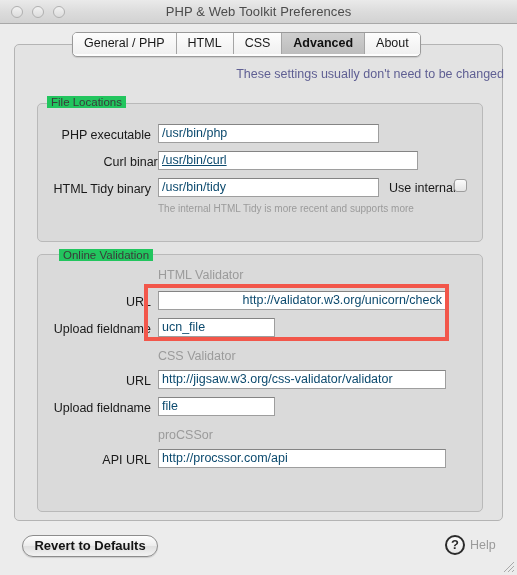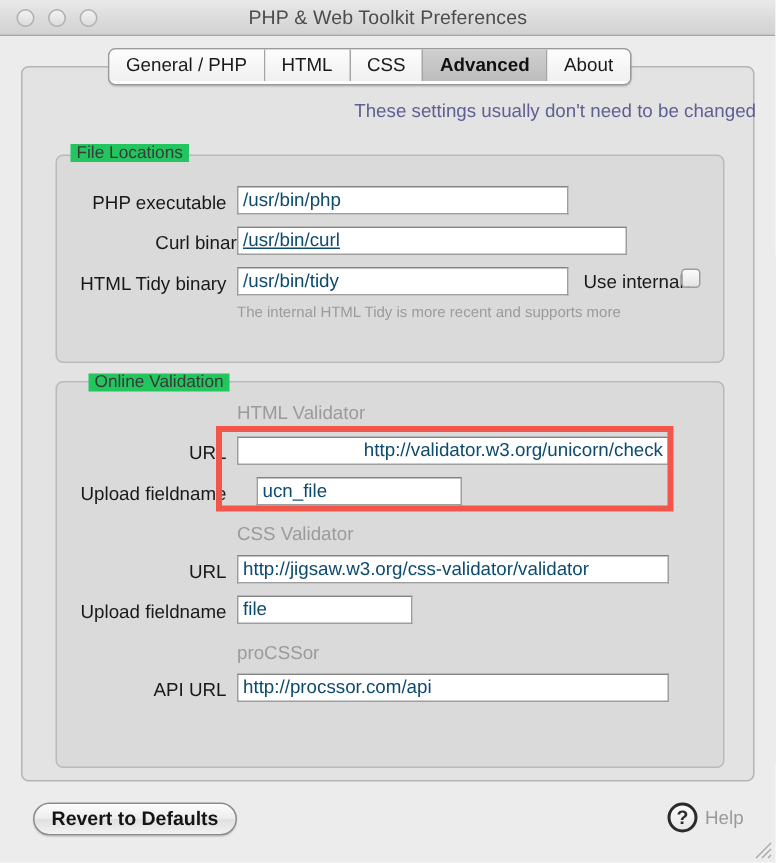--- a/index.html
+++ b/index.html
@@ -288,21 +288,21 @@
 
     <div class="group" id="group-online-validation"></div>
     <div class="group-title" id="title-online-validation">Online Validation</div>
 
     <div class="subhead" style="left:143px; top:222px;">HTML Validator</div>
 
     <div class="row-label" style="left:12px; top:249px;">URL</div>
     <div class="field" style="left:143px; top:246px; width:288px;text-align:right;">http://validator.w3.org/unicorn/check</div>
 
     <div class="row-label" style="left:12px; top:276px;">Upload fieldname</div>
-    <div class="field" style="left:156px; top:273px; width:137px;">ucn_file</div>
+    <div class="field" style="left:143px; top:273px; width:117px;">ucn_file</div>
 
     <div class="subhead" style="left:143px; top:303px;">CSS Validator</div>
 
     <div class="row-label" style="left:12px; top:328px;">URL</div>
     <div class="field" style="left:143px; top:325px; width:288px;">http://jigsaw.w3.org/css-validator/validator</div>
 
     <div class="row-label" style="left:12px; top:355px;">Upload fieldname</div>
     <div class="field" style="left:143px; top:352px; width:117px;">file</div>
 
     <div class="subhead" style="left:143px; top:382px;">proCSSor</div>

